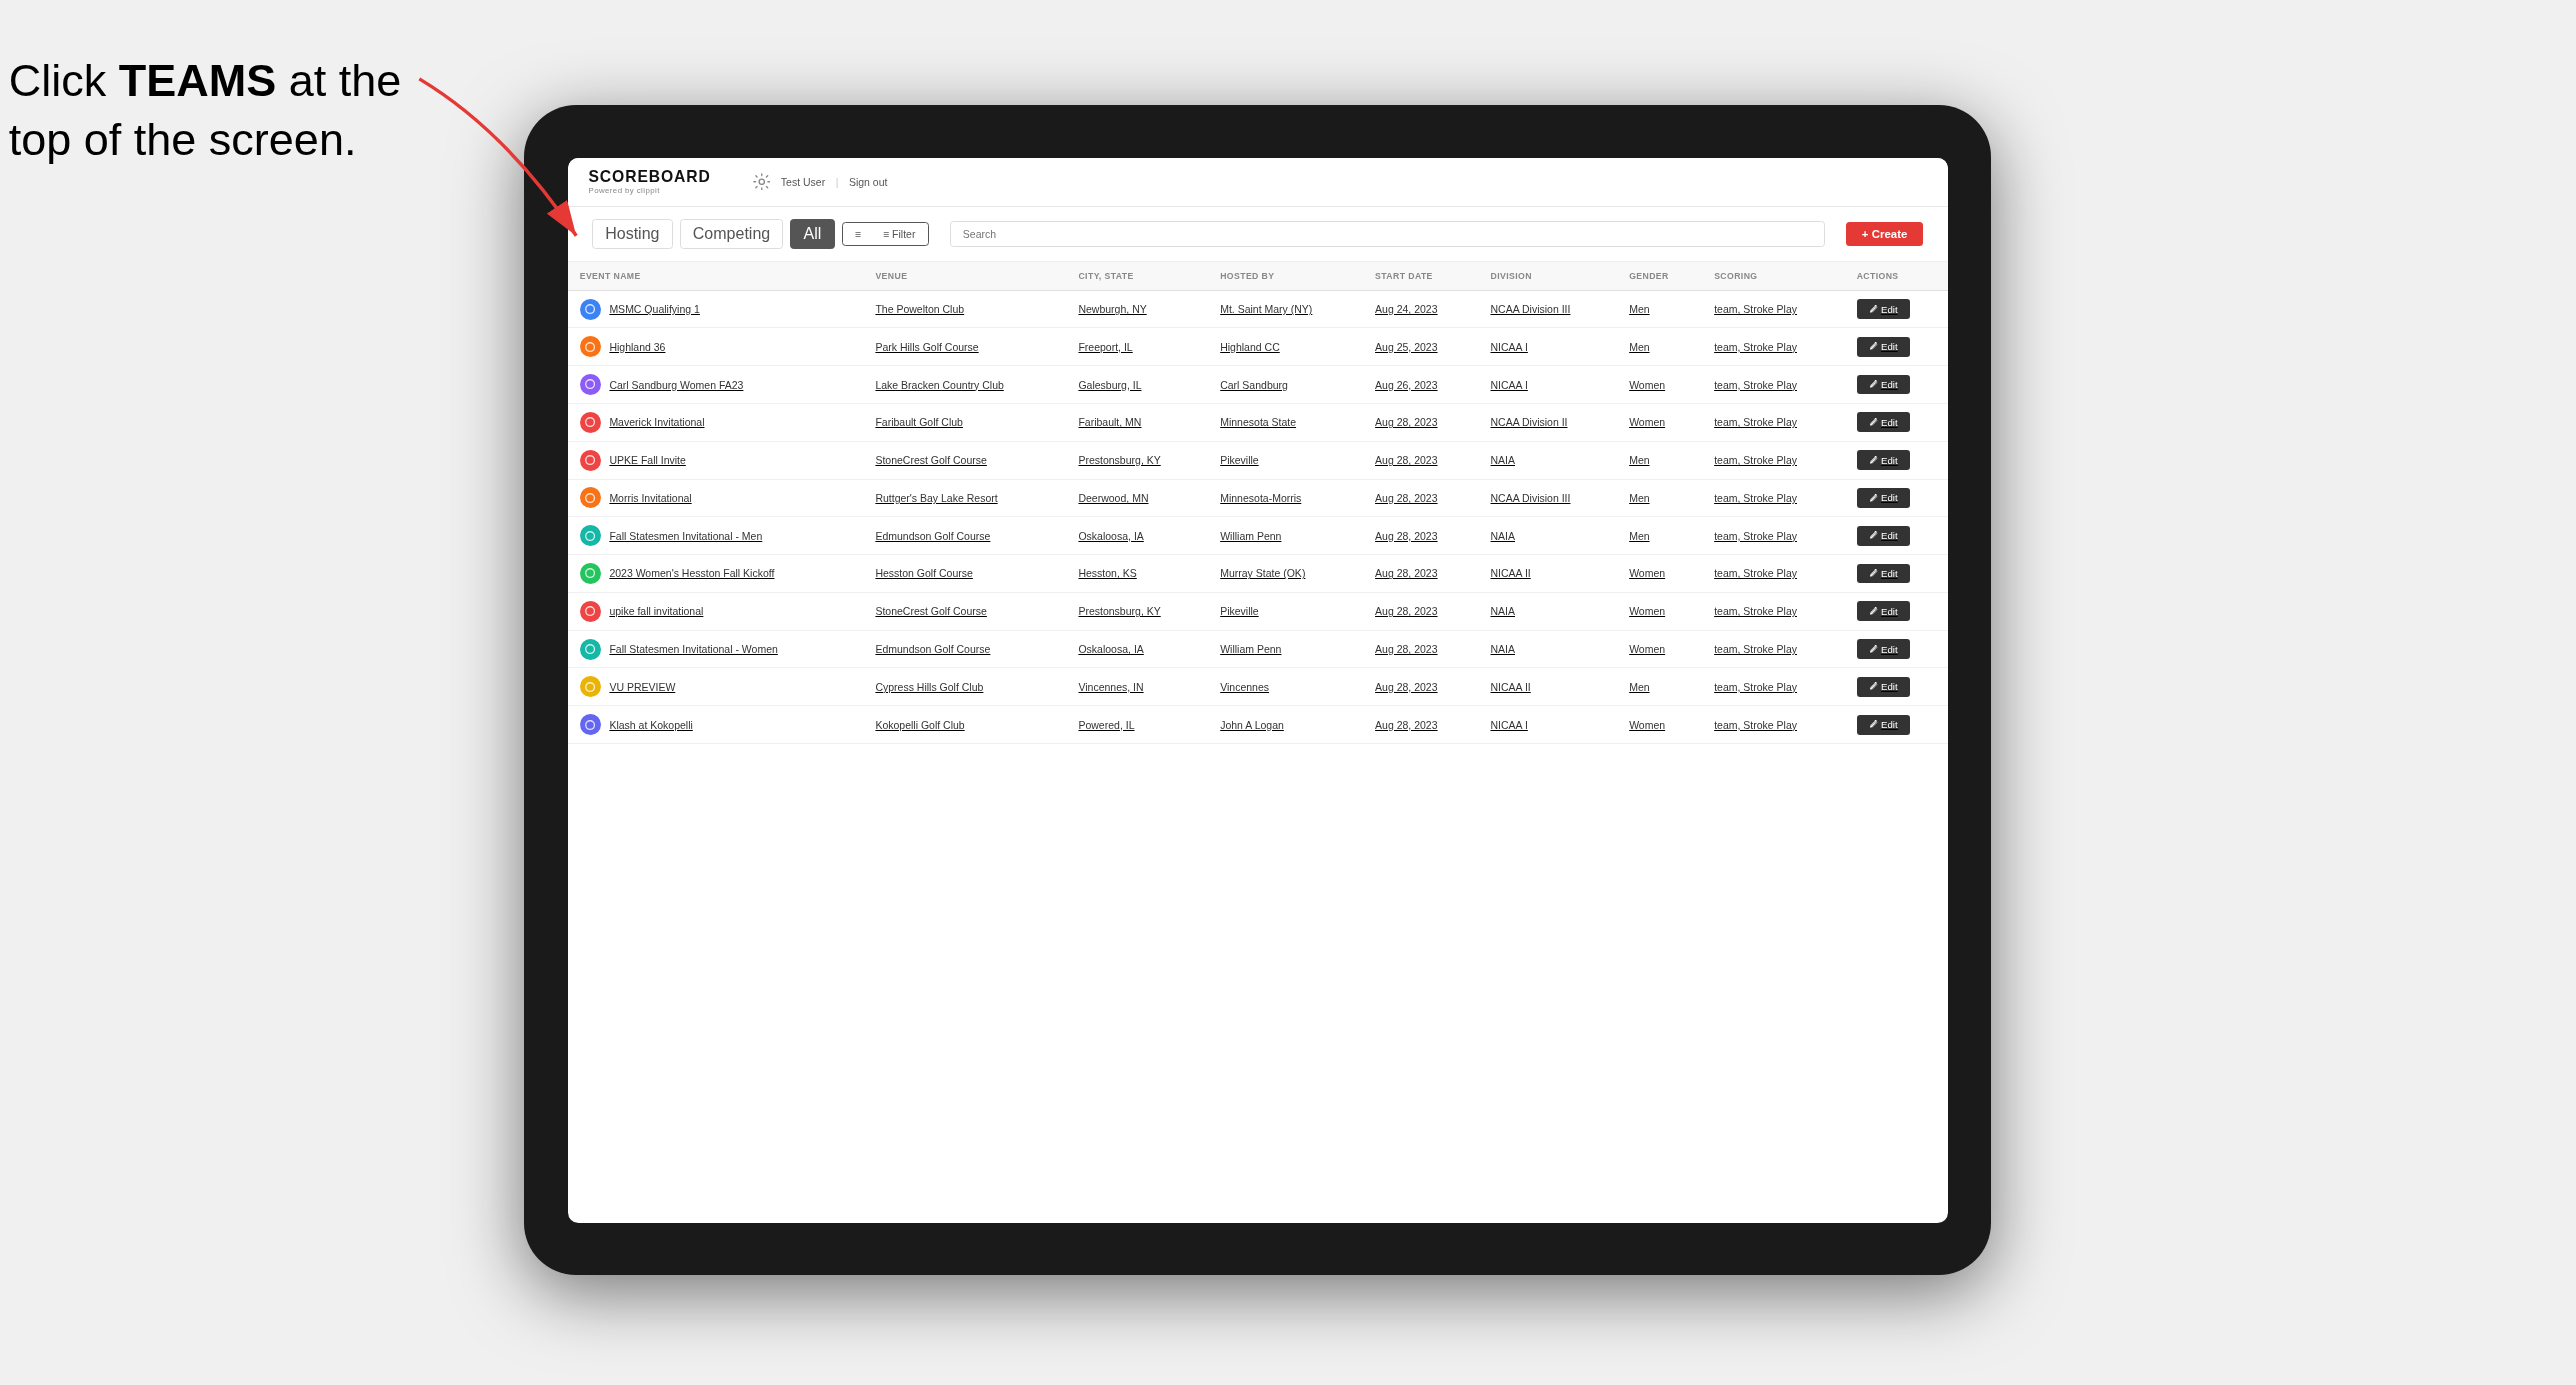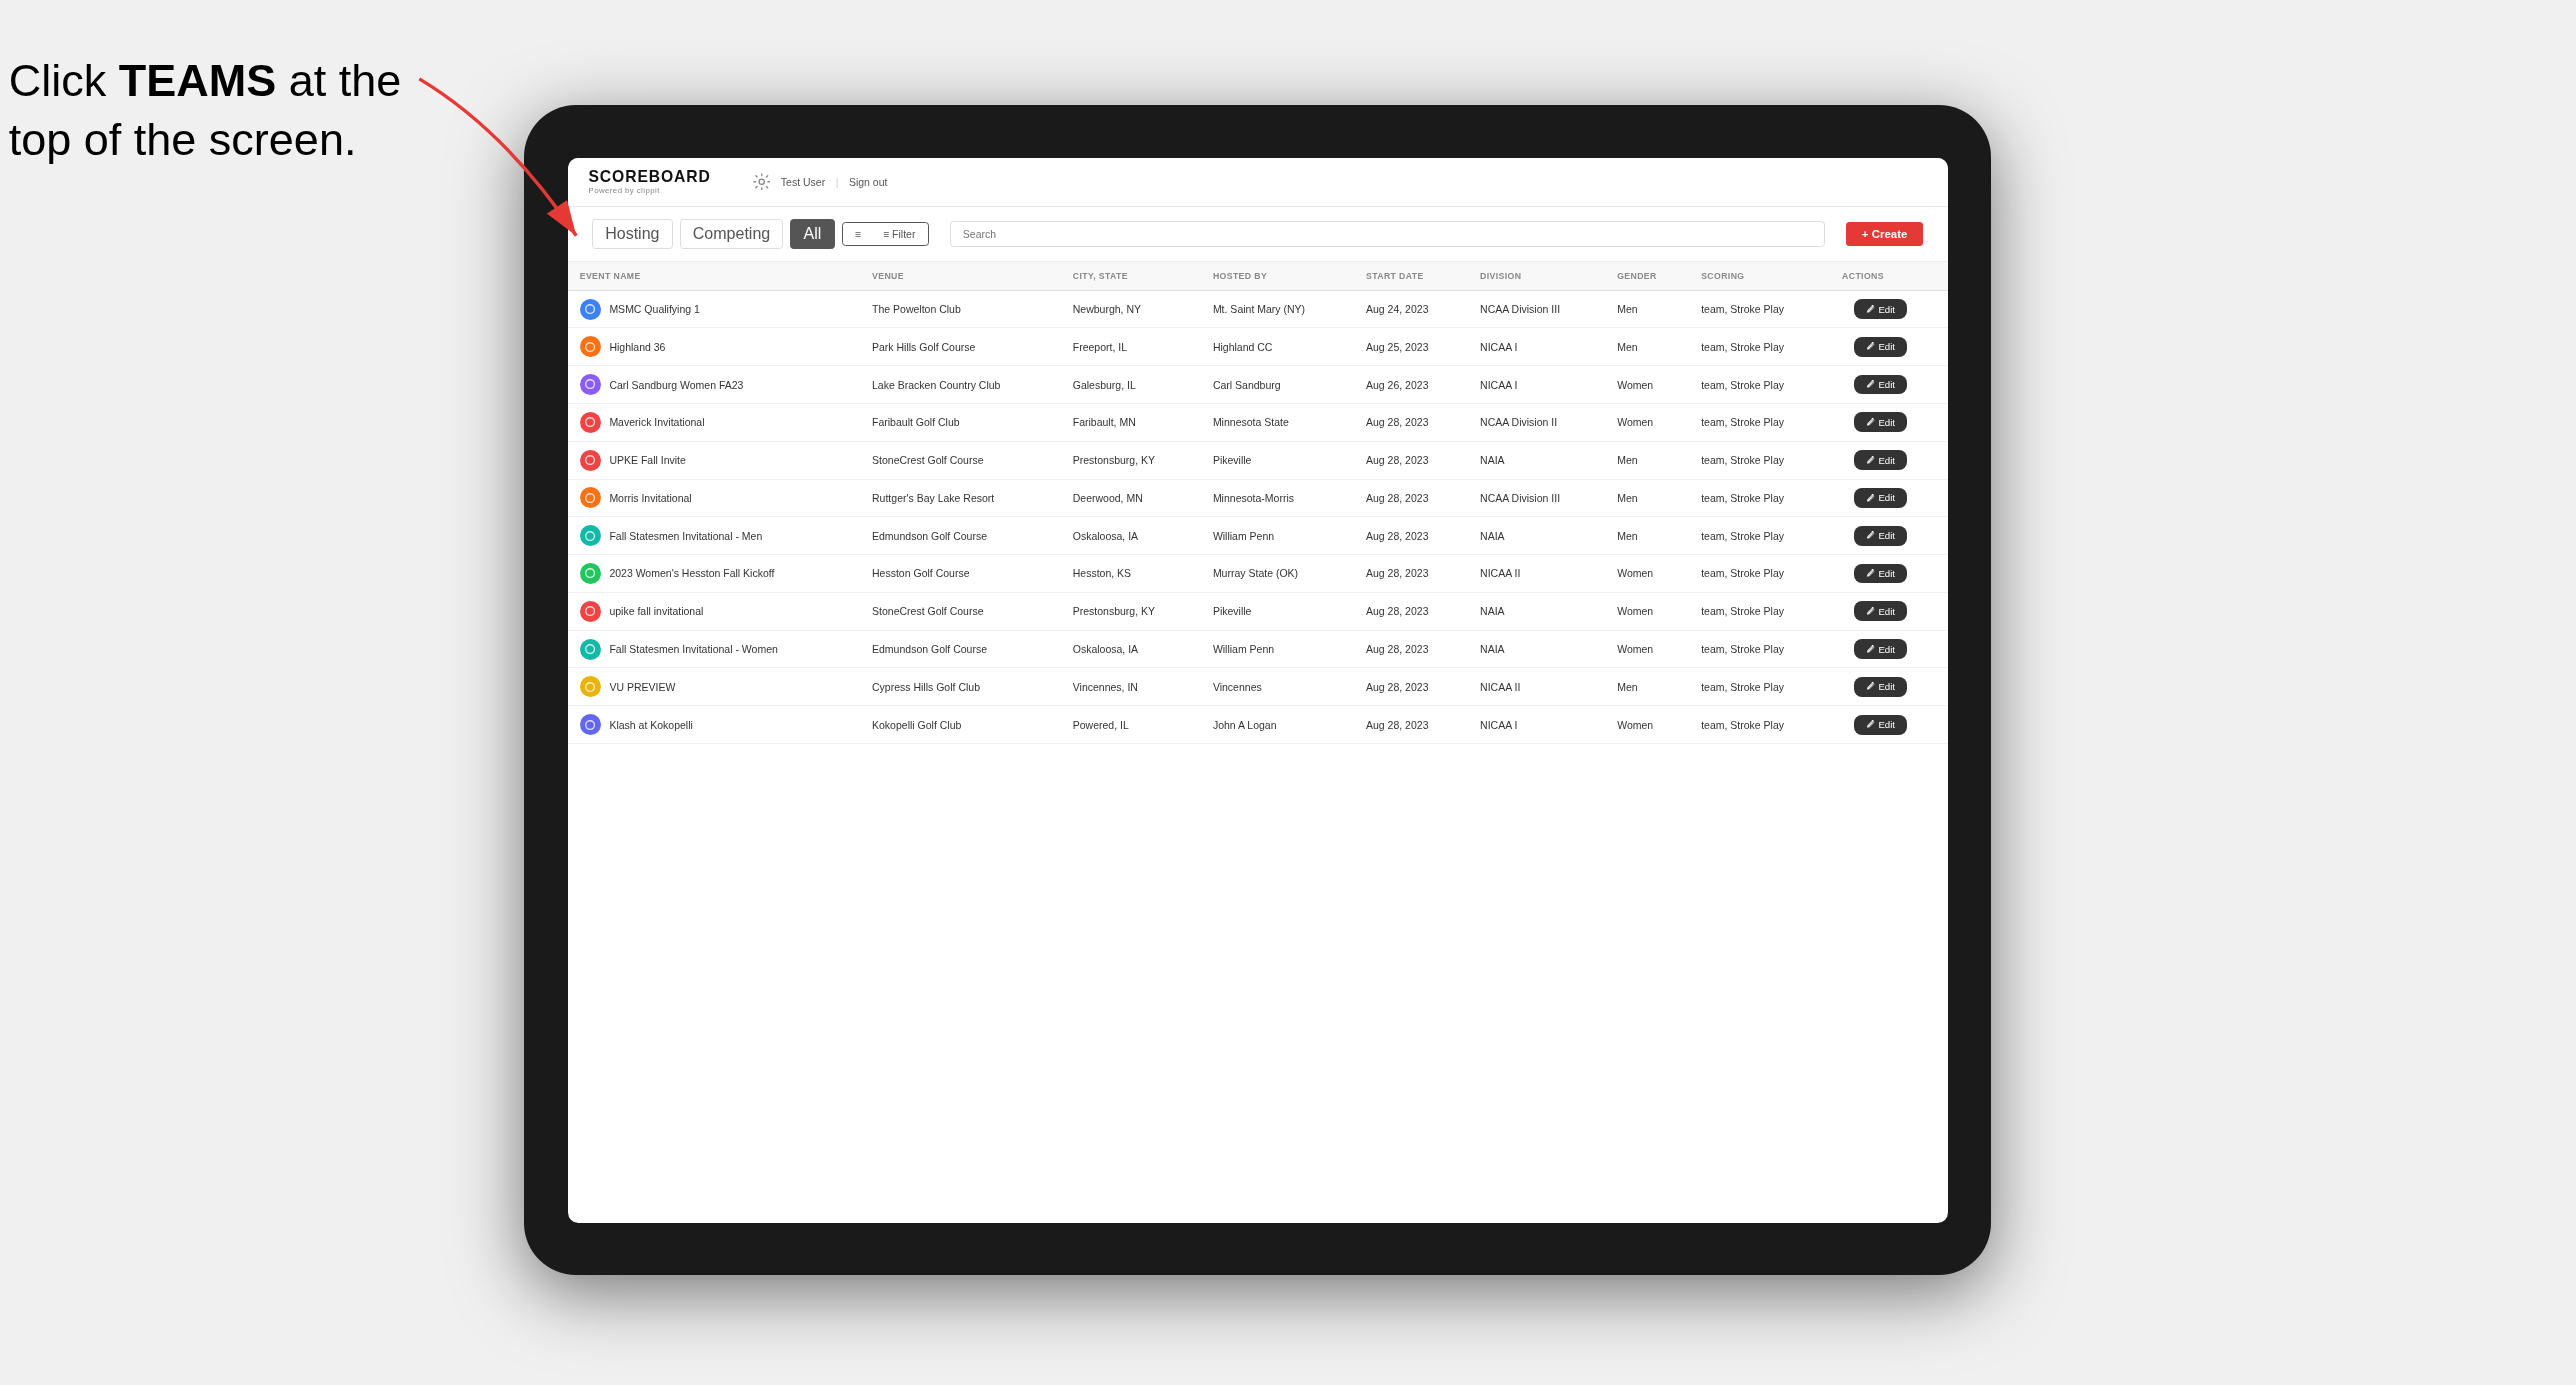--- a/index.html
+++ b/index.html
@@ -221,20 +221,21 @@
       font-size: 8.7px;
       font-weight: 700;
       color: #888;
       text-transform: uppercase;
       letter-spacing: 0.4px;
       white-space: nowrap;
     }
 
     tbody tr {
       border-bottom: 0.9px solid #f0f0f0;
+      text-decoration: underline;
     }
 
     tbody td {
       padding: 7.9px 12.2px;
       font-size: 10.5px;
       color: #333;
     }
 
     .event-name-cell {
       display: flex;
@@ -263,28 +264,27 @@
     .icon-teal { background: #14b8a6; }
     .icon-green { background: #22c55e; }
     .icon-yellow { background: #eab308; }
     .icon-indigo { background: #6366f1; }
 
     .edit-btn {
       padding: 4.4px 12.2px;
       background: #333;
       color: #fff;
       border: none;
-      border-radius: 8px;
+      border-radius: 3px;
       font-size: 9.6px;
       cursor: pointer;
       display: flex;
       align-items: center;
       gap: 3.5px;
       white-space: nowrap;
-      margin-left: 12px;
     }
 
     .gender-badge {
       font-size: 10.5px;
       color: #333;
     }
 
     
     .arrow-svg {
       position: absolute;

